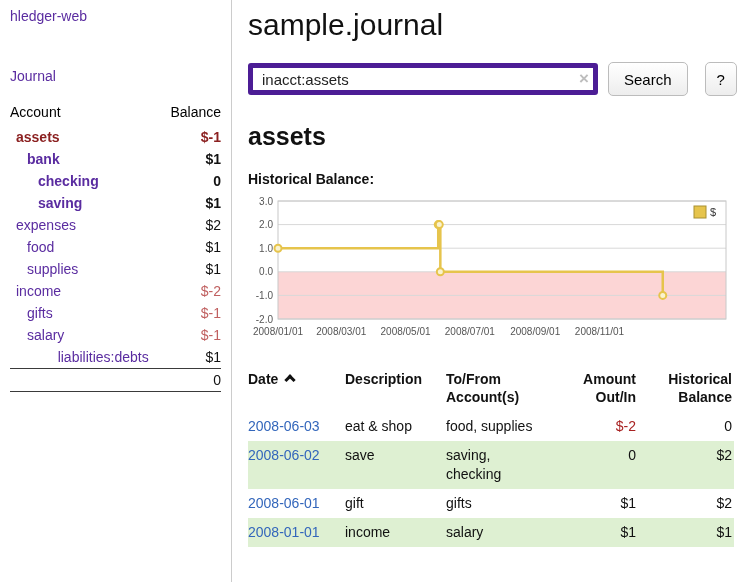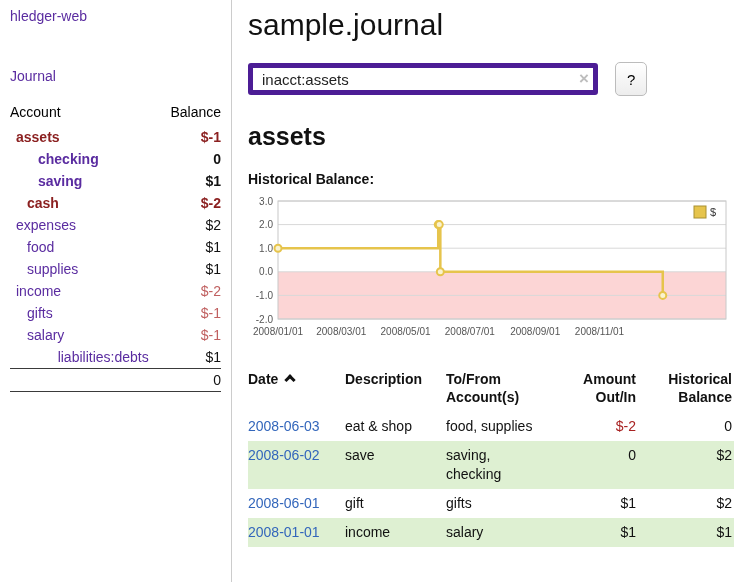--- a/index.html
+++ b/index.html
@@ -92,30 +92,30 @@
           <th>Account</th>
           <th class="bal-h">Balance</th>
         </tr>
       </thead>
       <tbody id="accounts-body">
           <tr>
             <td style="padding-left: 6px;"><a class="acct c-maroon b">assets</a></td>
             <td class="bal c-maroon b">$-1</td>
           </tr>
           <tr>
+            <td style="padding-left: 17px;"><a class="acct c-purple b">bank</a></td>
+            <td class="bal c-black b">$1</td>
+          </tr>
+          <tr>
             <td style="padding-left: 28px;"><a class="acct c-purple b">checking</a></td>
             <td class="bal c-black b">0</td>
           </tr>
           <tr>
             <td style="padding-left: 28px;"><a class="acct c-purple b">saving</a></td>
             <td class="bal c-black b">$1</td>
-          </tr>
-          <tr>
-            <td style="padding-left: 17px;"><a class="acct c-maroon b">cash</a></td>
-            <td class="bal c-maroon b">$-2</td>
           </tr>
           <tr>
             <td style="padding-left: 6px;"><a class="acct c-purple">expenses</a></td>
             <td class="bal c-black">$2</td>
           </tr>
           <tr>
             <td style="padding-left: 17px;"><a class="acct c-purple">food</a></td>
             <td class="bal c-black">$1</td>
           </tr>
           <tr>
@@ -149,20 +149,21 @@
   </aside>
 
   <main class="main">
     <h1>sample.journal</h1>
 
     <div class="search-row">
       <div class="search-box">
         <input id="search-input" value="inacct:assets" style="">
         <span class="clear-x">×</span>
       </div>
+      <button class="btn search-btn">Search</button>
       <button class="btn help-btn">?</button>
     </div>
 
     <h2>assets</h2>
     <div class="chart-label">Historical Balance:</div>
 
     <svg id="chart-svg" width="486" height="150" viewBox="0 0 486 150">
         <rect x="30" y="8" width="448" height="118" fill="#ffffff"></rect>
         <rect x="30" y="78.8" width="448" height="47.2" fill="#fcd5d5"></rect>
         <line x1="30" x2="478" y1="8" y2="8" stroke="#d8d8d8" stroke-width="1"></line>

